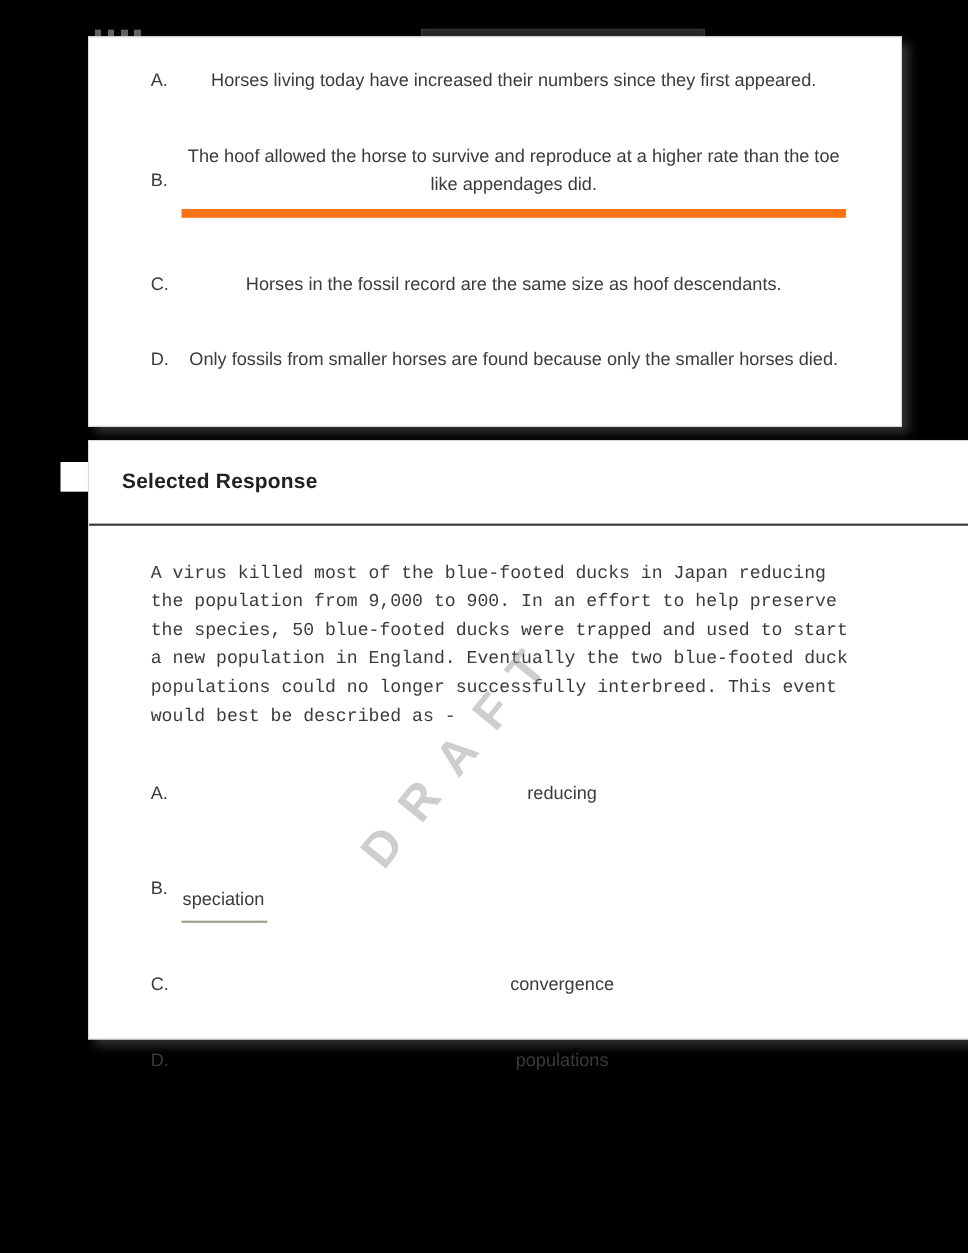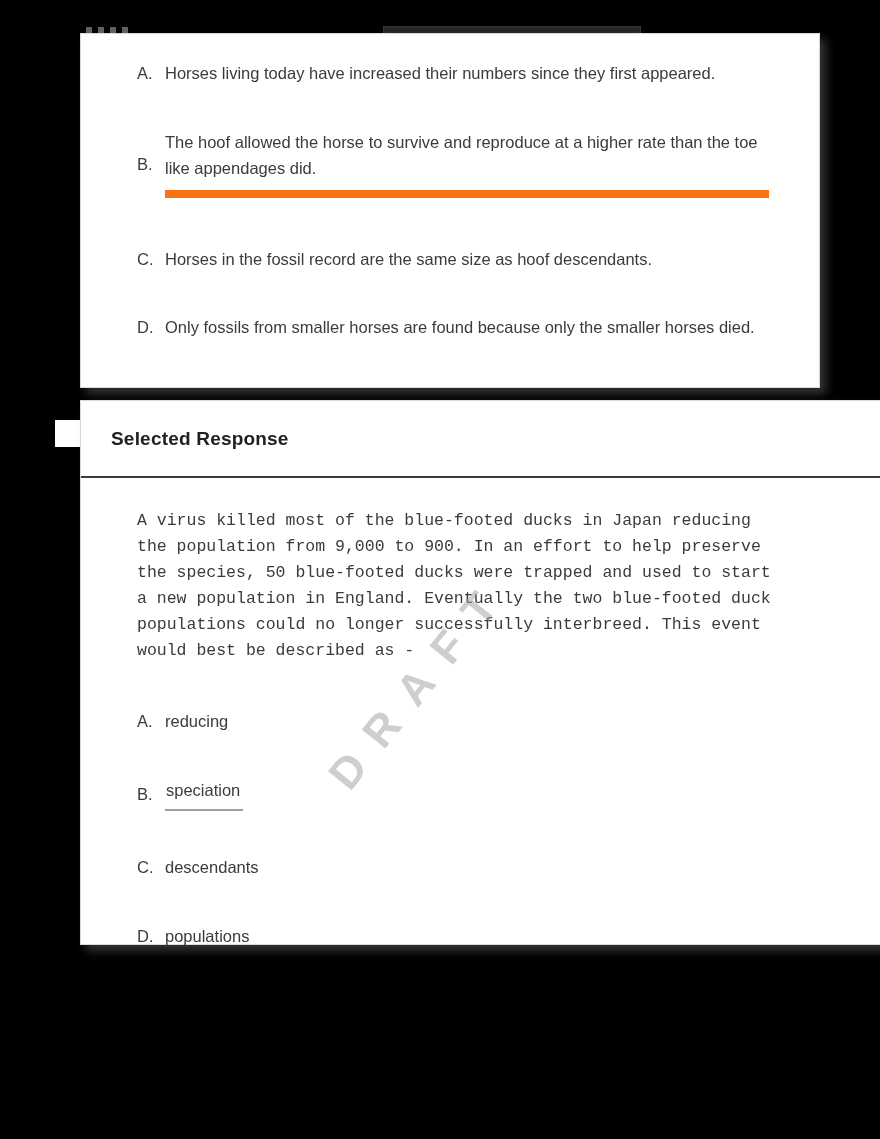--- a/index.html
+++ b/index.html
@@ -42,26 +42,26 @@
   .choices { padding: 26px 50px 0 56px; }
   .choice-row {
     display: flex;
     align-items: center;
     margin-bottom: 40px;
     font-size: 16.5px;
     line-height: 26px;
     color: #3b3b3b;
   }
   .choice-label { width: 28px; flex: 0 0 28px; }
-  .choice-text { flex: 1; }
+  .choice-text { flex: 1; text-align: center; }
   .choice-text.u-full {
     border-bottom: 8px solid #f97316;
     padding-bottom: 9px;
   }
-  .choice-text.u-word { flex: 0 0 auto; }
+  .choice-text.u-word { flex: 0 0 auto; margin-top: 28px; }
   .choice-text.u-word span {
     display: inline-block;
     border-bottom: 2px solid #a6a093;
     padding: 0 3px 6px 1px;
   }
   .card1 .choice-row.r-a { margin-bottom: 43px; }
   .card1 .choice-row.r-b { margin-bottom: 48px; }
   .card1 .choice-row.r-c { margin-bottom: 42px; }
 
   
@@ -173,21 +173,21 @@
 
       <div class="choice-row">
         <div class="choice-label">B.</div>
         <div class="choice-text u-word">
           <span>speciation</span>
         </div>
       </div>
 
       <div class="choice-row">
         <div class="choice-label">C.</div>
-        <div class="choice-text">descendants</div>
+        <div class="choice-text">convergence</div>
       </div>
 
       <div class="choice-row">
         <div class="choice-label">D.</div>
         <div class="choice-text">populations</div>
       </div>
 
     </div>
   </div>
 </div>

